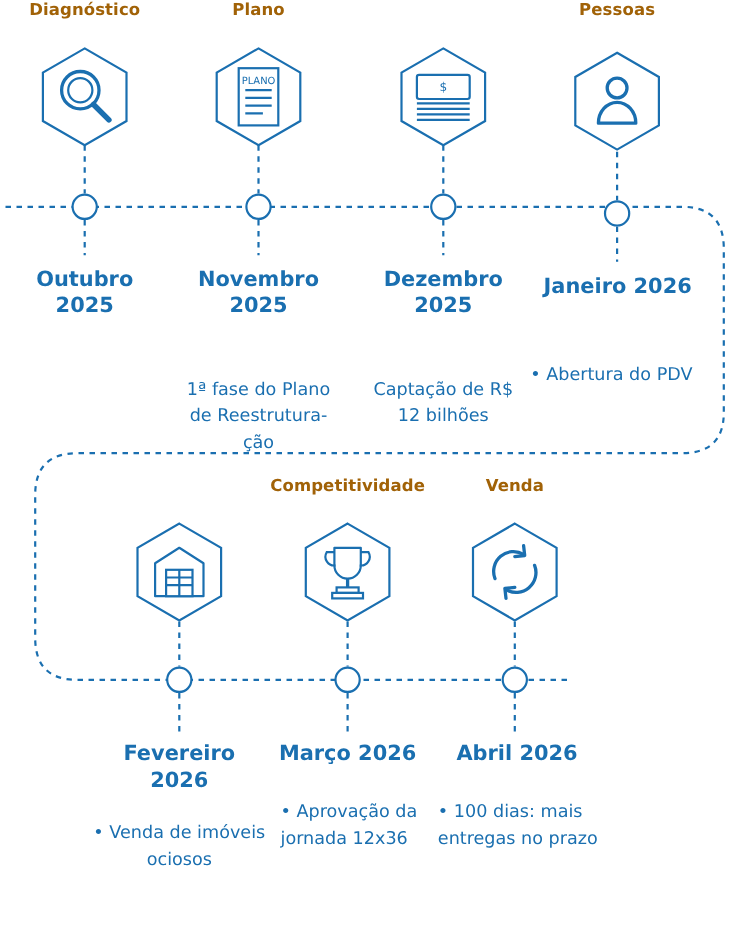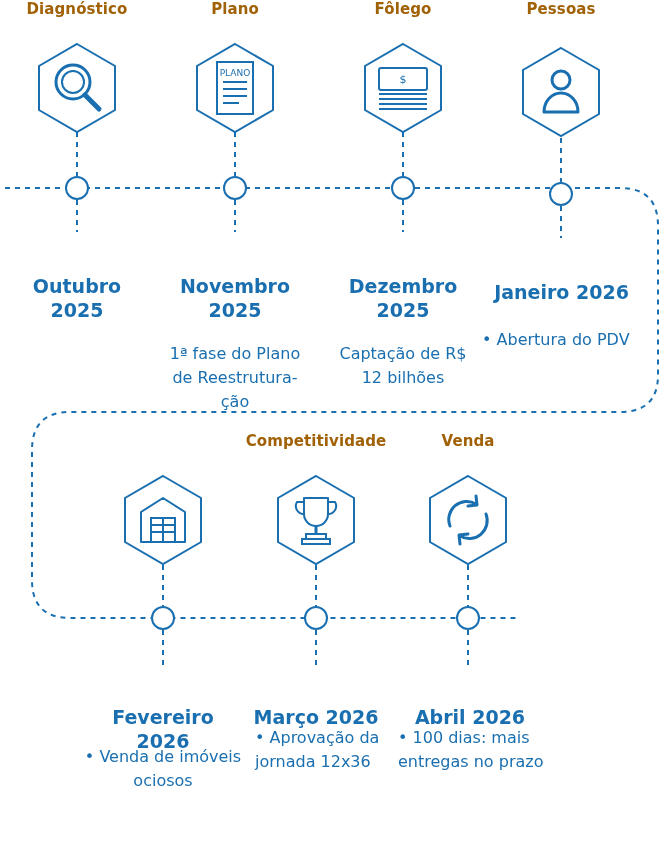--- a/index.html
+++ b/index.html
@@ -40,21 +40,20 @@
   .hexwrap {
     position: absolute;
   }
   .date-label {
     position: absolute;
     text-align: center;
     font-size: 19px;
     font-weight: bold;
     color: #1a6fb0;
     line-height: 1.25;
-    margin-top: 32px;
   }
   .desc-label {
     position: absolute;
     text-align: center;
     font-size: 16px;
     color: #1a6fb0;
     line-height: 1.5;
   }
   .desc-left {
     text-align: left;
@@ -128,21 +127,20 @@
         <line x1="36" y1="63" x2="52" y2="63" stroke="#1a6fb0" stroke-width="2"></line>
       </g>
     </svg>
   </div>
 
   <div class="date-label" style="left:165px; top:243px; width:140px; white-space:pre-line;">Novembro
 2025</div>
 
   <div class="desc-label" style="left:160px; top:342px; width:150px;">1ª fase do Plano de Reestrutura-ção</div>
 
-  <div class="cat-label" style="left:333px; top:0px; width:140px;">Fôlego</div>
 
   <div class="hexwrap" style="left:355px; top:40px;">
     <svg width="96" height="96" viewBox="0 0 96 96">
       <polygon points="48,4 86,26 86,70 48,92 10,70 10,26" fill="#ffffff" stroke="#1a6fb0" stroke-width="2"></polygon>
       <g>
         <rect x="24" y="28" width="48" height="22" rx="2" fill="#ffffff" stroke="#1a6fb0" stroke-width="2"></rect>
         <text x="48" y="43" font-family="DejaVu Sans, sans-serif" font-size="11" fill="#1a6fb0" text-anchor="middle">$</text>
         <line x1="24" y1="54" x2="72" y2="54" stroke="#1a6fb0" stroke-width="2"></line>
         <line x1="24" y1="59" x2="72" y2="59" stroke="#1a6fb0" stroke-width="2"></line>
         <line x1="24" y1="64" x2="72" y2="64" stroke="#1a6fb0" stroke-width="2"></line>

